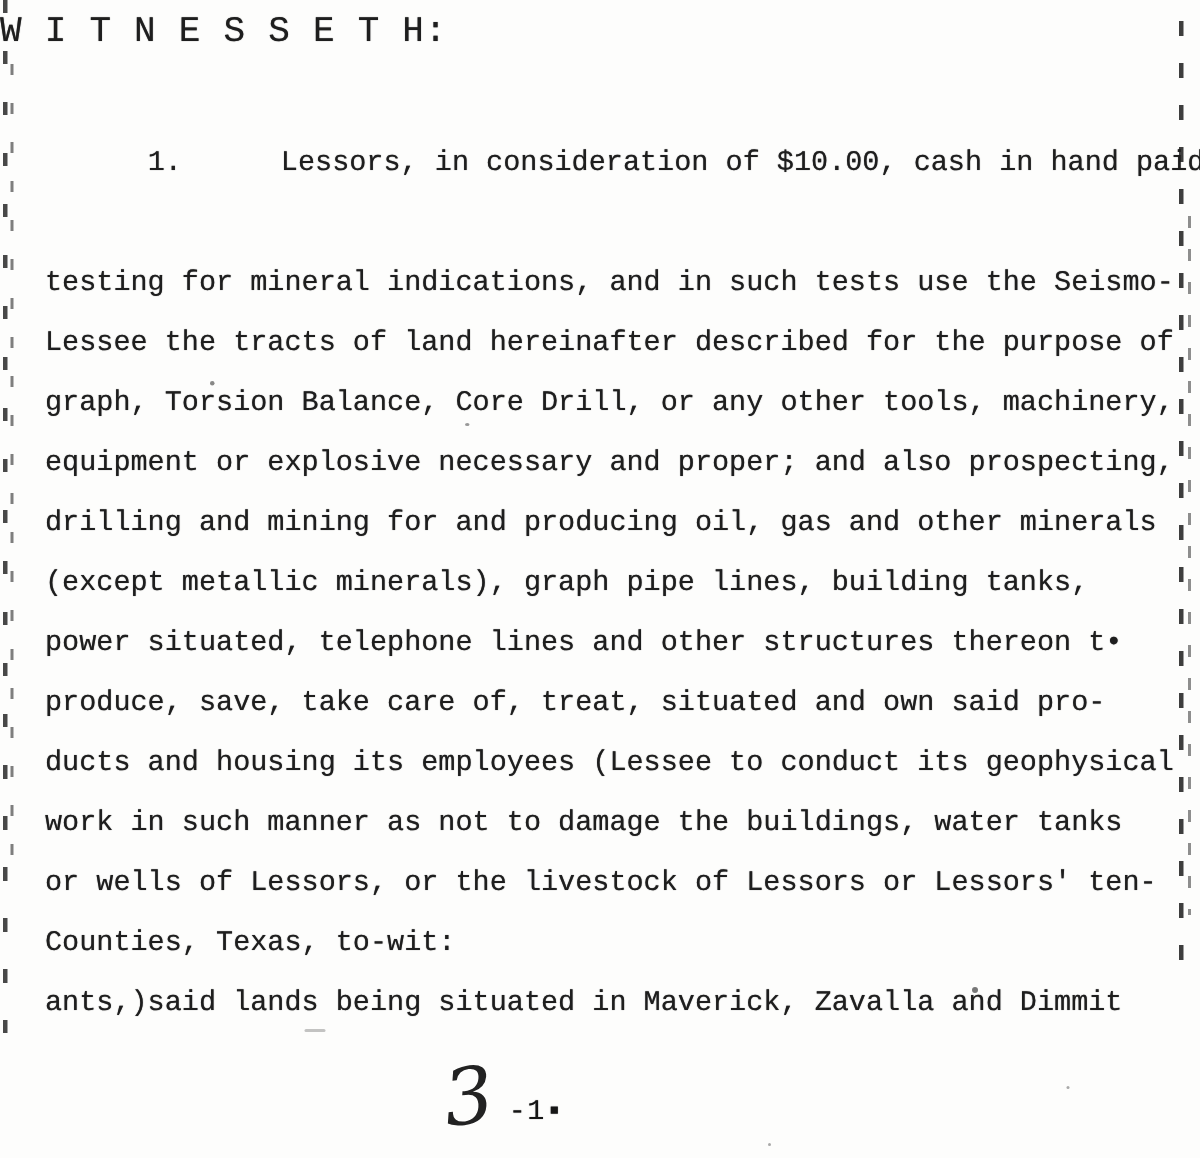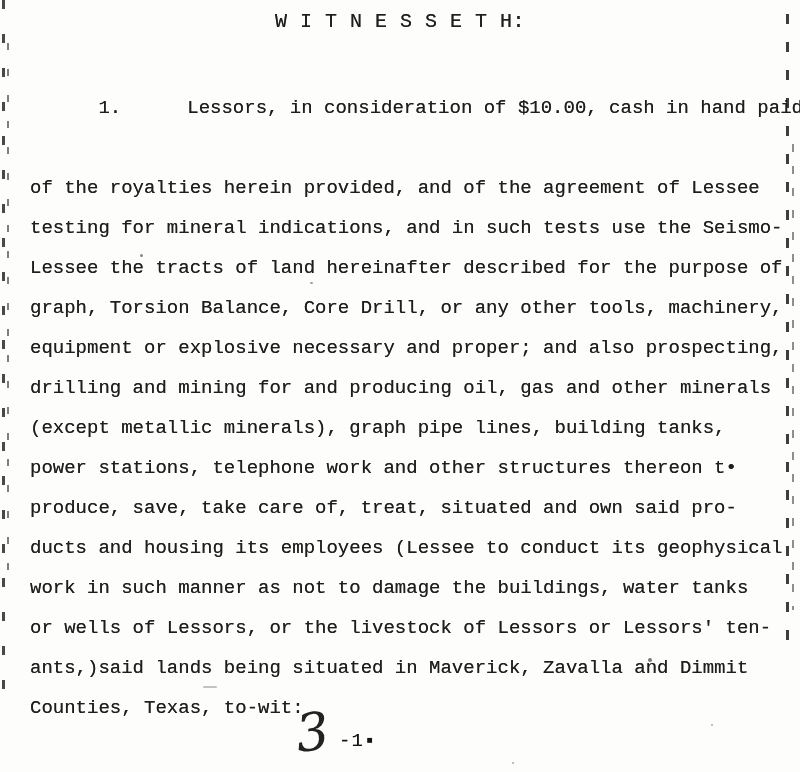--- a/index.html
+++ b/index.html
@@ -14,22 +14,21 @@
     background: #fdfdfc;
     overflow: hidden;
     font-family: "Liberation Mono", "DejaVu Sans Mono", monospace;
     color: #1e1e1e;
   }
   .ink {
     text-shadow: 0 0 0.6px rgba(20,20,20,0.75);
   }
   .heading {
     margin-top: 6px;
-    text-align: center;
-    font-size: 20px;
+    font-size: 24px;
     line-height: 32px;
     white-space: pre;
     letter-spacing: 0.5px;
   }
   .para {
     margin-top: 10px;
     padding-left: 30px;
   }
   .line {
     font-size: 19px;
@@ -112,34 +111,33 @@
 <body>
 
 <div class="page">
 
   <div class="heading ink">W I T N E S S E T H:</div>
 
   <div class="para">
     <div class="line ink">
       <span class="para-number">1.</span><span class="first-line-text">Lessors, in consideration of $10.00, cash in hand paid,</span>
     </div>
-    <div class="line ink">of the royalties herein provided, and of the agreement of Lessee</div>
     <div class="line ink">testing for mineral indications, and in such tests use the Seismo-</div>
     <div class="line ink">Lessee the tracts of land hereinafter described for the purpose of</div>
     <div class="line ink">graph, Torsion Balance, Core Drill, or any other tools, machinery,</div>
     <div class="line ink">equipment or explosive necessary and proper; and also prospecting,</div>
     <div class="line ink">drilling and mining for and producing oil, gas and other minerals</div>
     <div class="line ink">(except metallic minerals), graph pipe lines, building tanks,</div>
-    <div class="line ink">power stations, telephone work and other structures thereon t•</div>
+    <div class="line ink">power situated, telephone lines and other structures thereon t•</div>
     <div class="line ink">produce, save, take care of, treat, situated and own said pro-</div>
     <div class="line ink">ducts and housing its employees (Lessee to conduct its geophysical</div>
     <div class="line ink">work in such manner as not to damage the buildings, water tanks</div>
     <div class="line ink">or wells of Lessors, or the livestock of Lessors or Lessors' ten-</div>
+    <div class="line ink">Counties, Texas, to-wit:</div>
     <div class="line ink">ants,)said lands being situated in Maverick, Zavalla and Dimmit</div>
-    <div class="line ink">Counties, Texas, to-wit:</div>
   </div>
 
   <div class="footer">
     <span class="handwritten">3</span>
     <span class="page-label ink">-1▪</span>
   </div>
 
   <div class="edge edge-left-a"></div>
   <div class="edge edge-left-b"></div>
   <div class="edge edge-right-a"></div>

